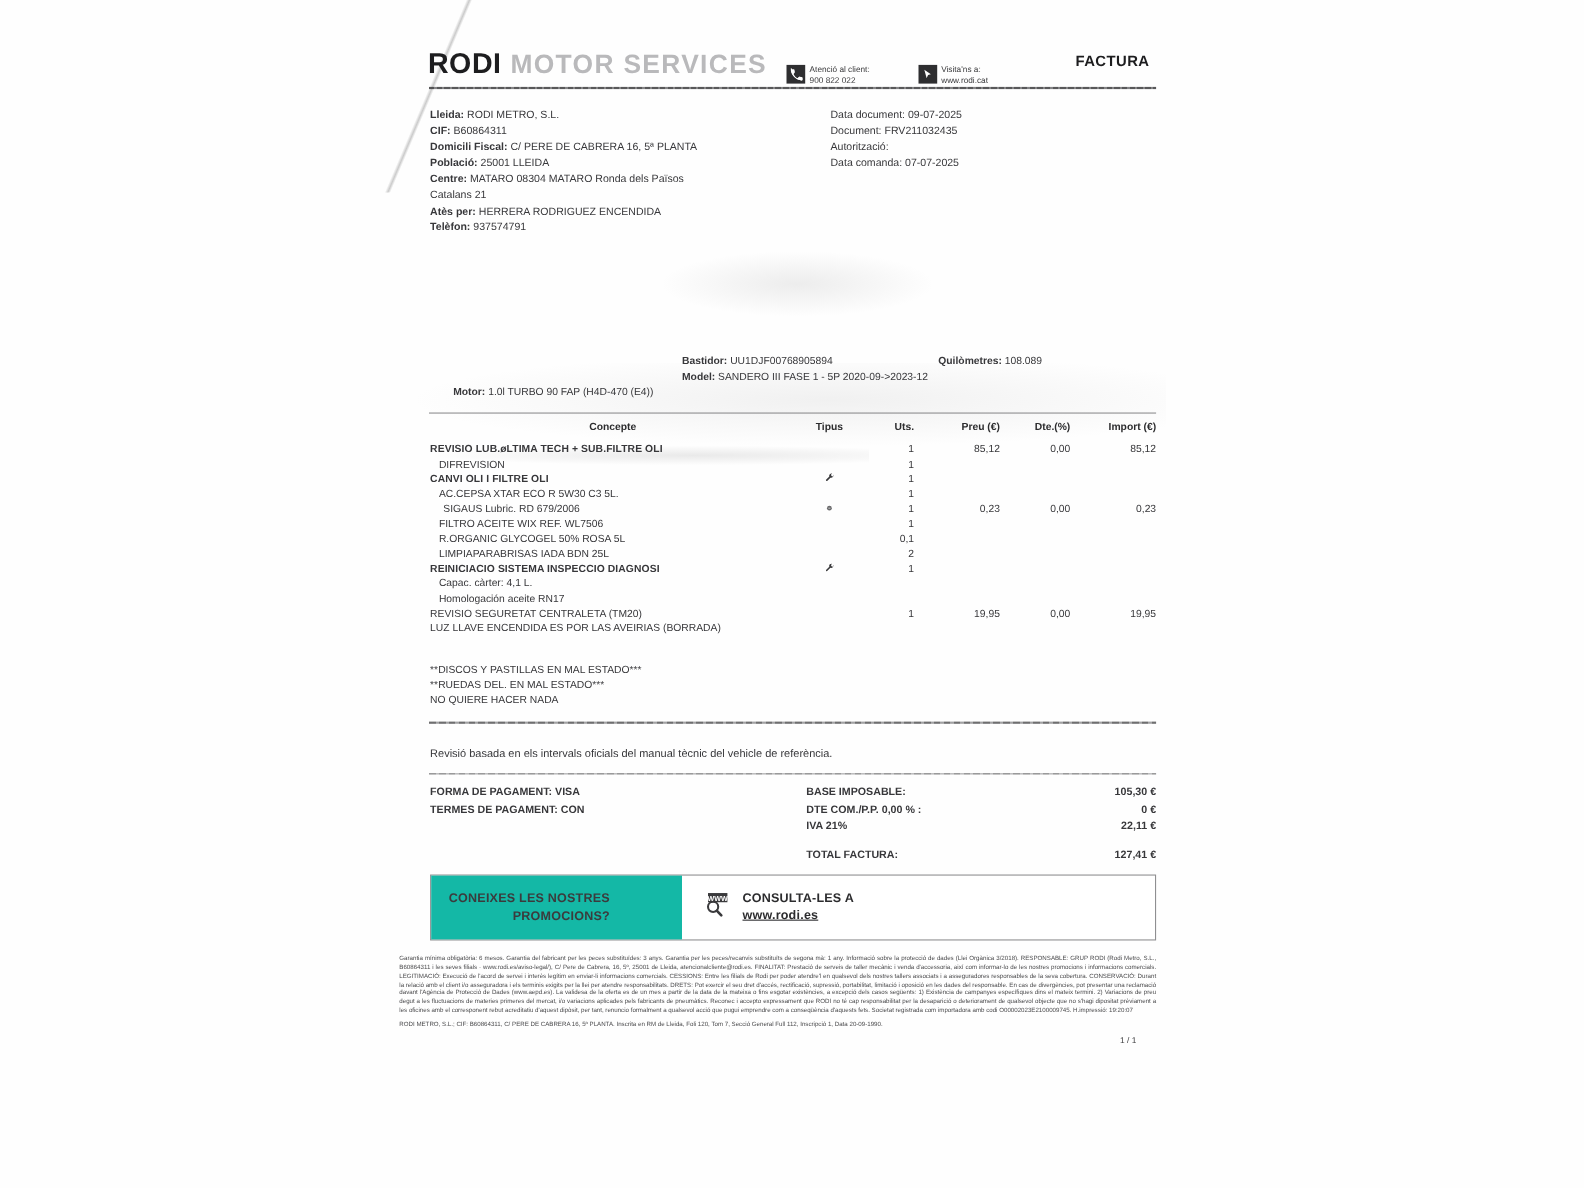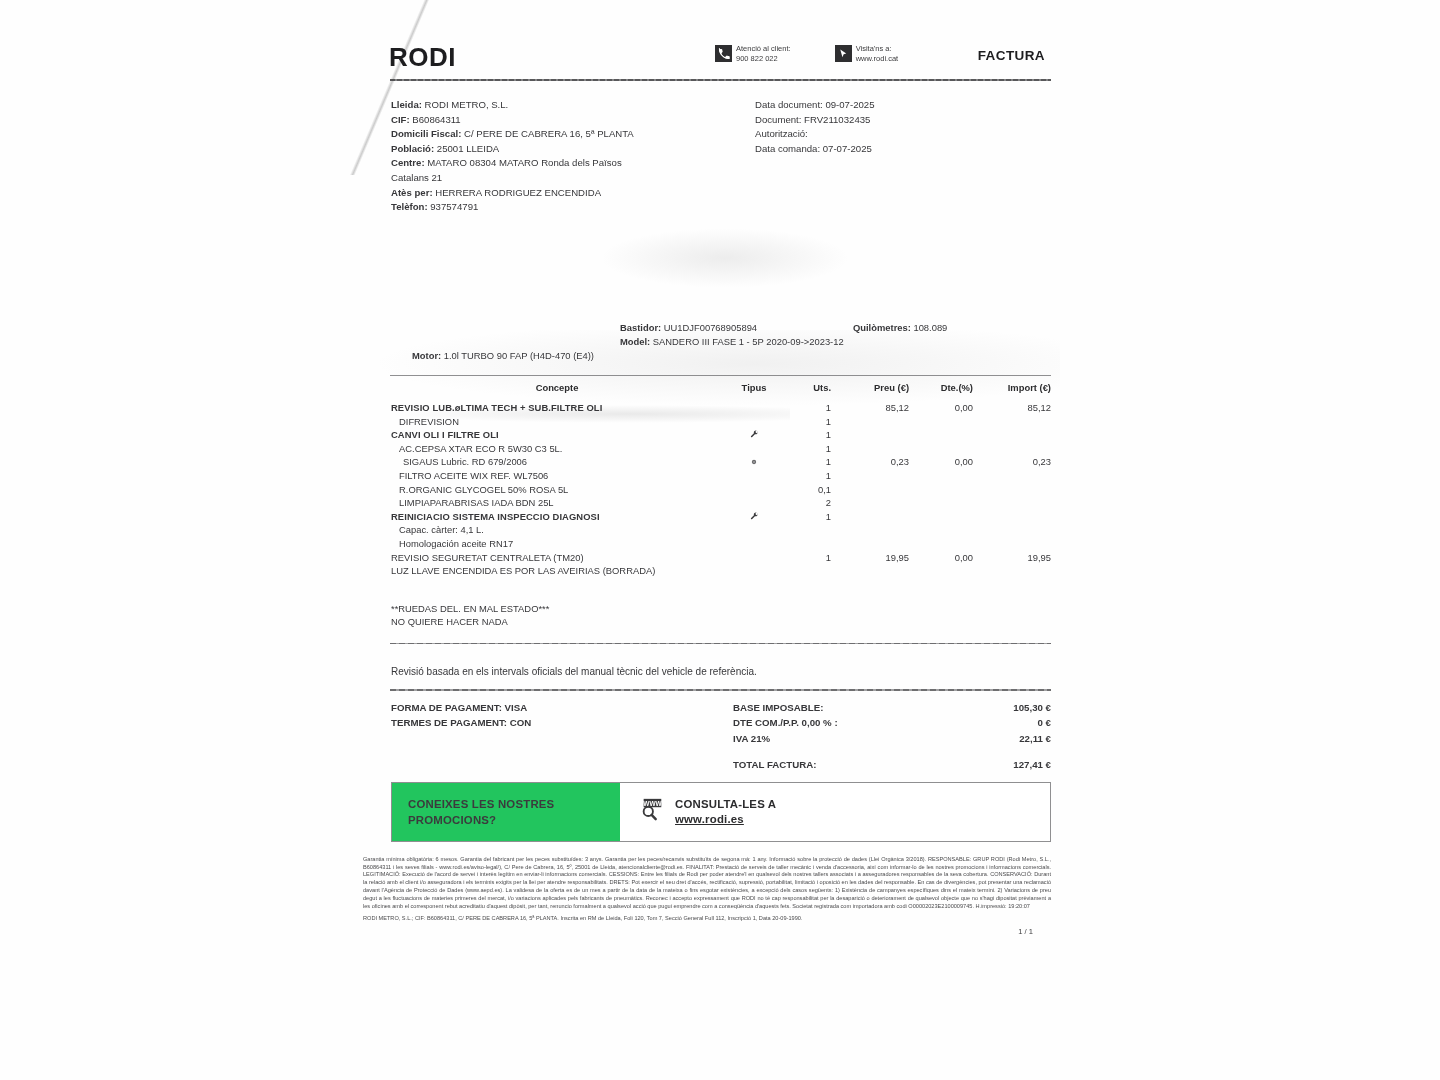--- a/index.html
+++ b/index.html
@@ -90,20 +90,21 @@
   .contact-blocks {
     position: absolute;
     left: 352px; top: 8px;
     display: flex;
     gap: 44px;
   }
   .contact-item {
     display: flex;
     align-items: center;
     gap: 4px;
+    margin-top: 14px;
   }
   .contact-icon {
     width: 17px; height: 17px;
     background: #2e2e30;
     display: flex;
     align-items: center;
     justify-content: center;
     flex: none;
   }
   .contact-icon svg { display: block; }
@@ -266,25 +267,26 @@
     position: relative;
     margin: 8px 12px 0 28px;
     height: 58px;
     border: 1px solid #8f8f91;
     display: flex;
     align-items: stretch;
     background: #ffffff;
   }
   .promo-left {
     width: 228px;
-    background: #22c55e;
+    background: #14b8a6;
     display: flex;
     align-items: center;
     padding-left: 16px;
     box-sizing: border-box;
+    text-align: right;
   }
   .promo-left-text {
     font-size: 11.4px;
     font-weight: bold;
     line-height: 16px;
     letter-spacing: .2px;
     color: #3b3b3d;
   }
   .promo-cell {
     display: flex;
@@ -329,20 +331,21 @@
   <div class="scan-artifact-smudge-a"></div>
   <div class="scan-artifact-smudge-b"></div>
   <div class="scan-artifact-smudge-c"></div>
 </div>
 
 <div class="invoice">
 
   <div class="inv-header">
     <div class="brand">
       <span class="brand-rodi">RODI</span>
+      <span class="brand-motor">MOTOR SERVICES</span>
     </div>
 
     <div class="contact-blocks">
       <div class="contact-item">
         <span class="contact-icon">
           <svg width="12" height="12" viewBox="0 0 24 24" fill="#ffffff">
             <path d="M6.6 10.8c1.7 3.3 4.3 5.9 7.6 7.6l2.5-2.5c.3-.3.8-.4 1.2-.3 1.3.4 2.7.7 4.1.7.7 0 1.2.5 1.2 1.2V21c0 .7-.5 1.2-1.2 1.2C11.6 22.2 1.8 12.4 1.8 .2c0-.7.5-1.2 1.2-1.2"></path>
             <path d="M3 2h4.2c.6 0 1.1.4 1.2 1 .2 1.3.5 2.6.9 3.8.1.4 0 .9-.3 1.2L6.6 10.8C8.3 14.1 10.9 16.7 14.2 18.4l2.6-2.6c.3-.3.8-.4 1.2-.3 1.2.4 2.5.7 3.8.9.6.1 1 .6 1 1.2V21c0 .7-.6 1.3-1.3 1.2C11.3 21.4 2.6 12.7 1.8 3.3 1.7 2.6 2.3 2 3 2z"></path>
           </svg>
         </span>
@@ -573,20 +576,21 @@
             <td class="pad-preu"></td>
             <td class="pad-dte"></td>
             <td class="pad-r"></td>
           </tr>
         </tbody>
     </table>
     <div class="rule-thin" style="margin-top:4px;opacity:0;"></div>
   </div>
 
   <div class="notes">
+    <div>**DISCOS Y PASTILLAS EN MAL ESTADO***</div>
     <div>**RUEDAS DEL. EN MAL ESTADO***</div>
     <div>NO QUIERE HACER NADA</div>
   </div>
   <div class="rule-notes"></div>
   <div class="interval-note">Revisió basada en els intervals oficials del manual tècnic del vehicle de referència.</div>
   <div class="rule-totals"></div>
 
   <div class="pay-totals">
     <div class="pay-block">
       <div>

